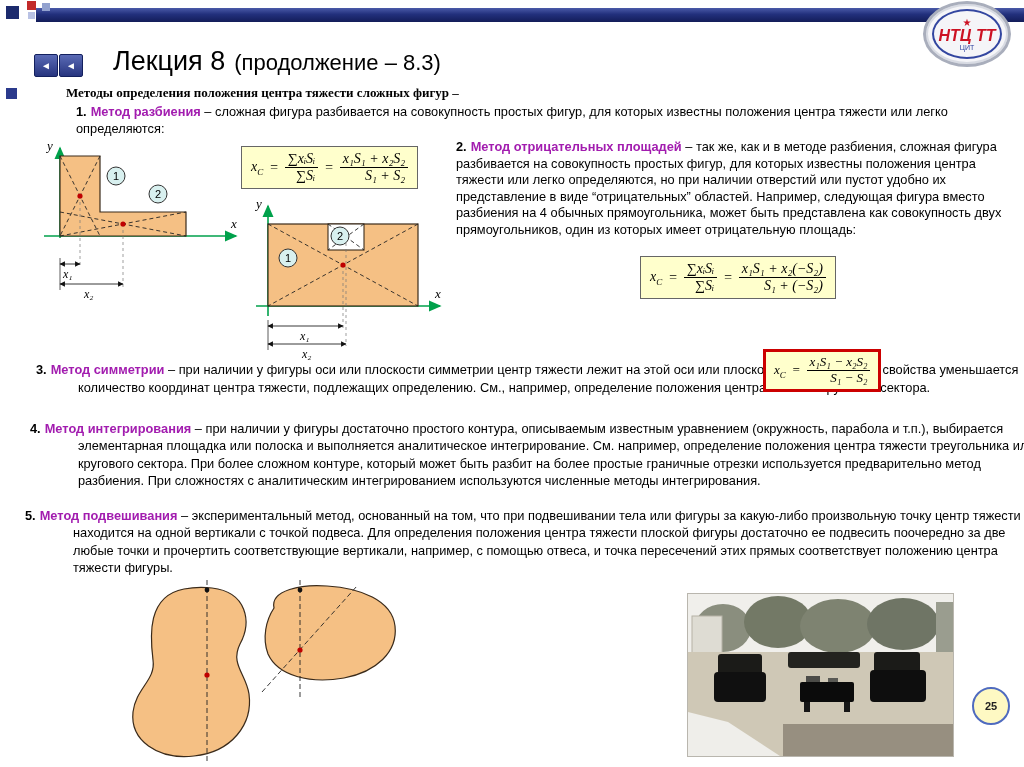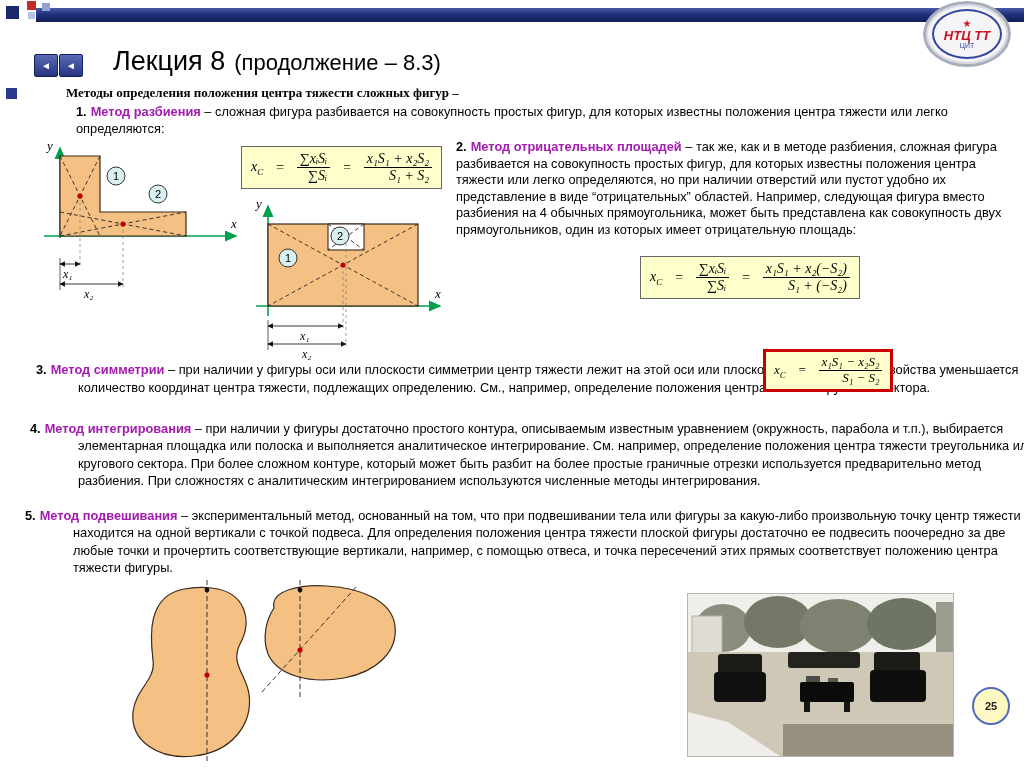--- a/index.html
+++ b/index.html
@@ -9,40 +9,40 @@
   .topbar{position:absolute;left:36px;right:0;top:8px;height:14px;
           background:linear-gradient(180deg,#4a5aa8 0%,#22307c 45%,#131d59 100%);}
   .sq{position:absolute;}
   
   .logo{position:absolute;left:923px;top:1px;width:82px;height:60px;border-radius:50%;
         background:#f5f5f8;border:3px solid #a9aebc;box-shadow:inset 0 0 0 2px #d8dbe3;
         display:flex;align-items:center;justify-content:center;z-index:10;}
   .logo-inner{width:66px;height:46px;border-radius:50%;border:2px solid #3346a0;
         display:flex;flex-direction:column;align-items:center;justify-content:center;line-height:1;}
   .logo-star{color:#cc1122;font-size:10px;}
-  .logo-text{color:#cc1122;font-weight:bold;font-style:italic;font-size:13px;}
+  .logo-text{color:#cc1122;font-weight:bold;font-style:italic;font-size:16px;}
   .logo-sub{color:#2b3f9e;font-size:7px;}
   
   .navbtn{position:absolute;top:54px;width:22px;height:21px;border-radius:2px;cursor:pointer;
           background:linear-gradient(180deg,#5a6ab5,#27357f);border:1px solid #13205e;
           color:#fff;font-size:10px;display:flex;align-items:center;justify-content:center;}
   .title{position:absolute;left:113px;top:44px;line-height:34px;color:#000;}
   .t1{font-size:27px;}
   .t2{font-size:22px;margin-left:9px;}
   .bullet{position:absolute;left:6px;top:88px;width:11px;height:11px;background:#2b3a8c;}
   
   .intro{position:absolute;left:66px;top:85px;font-size:13px;font-weight:bold;width:760px;font-family:Liberation Serif, serif;}
   .item{position:absolute;font-size:12.8px;line-height:17.2px;z-index:1;margin:0;}
   .mname{color:#a21caf;font-weight:bold;}
   .inum{font-weight:bold;margin-right:4px;}
   .hang42{padding-left:42px;text-indent:-42px;}
   .hang48{padding-left:48px;text-indent:-48px;}
   
   .formula-box{position:absolute;background:#ffffcc;border:1px solid #666;padding:4px 9px;
-        display:flex;align-items:center;gap:12px;z-index:3;
+        display:flex;align-items:center;gap:6px;z-index:3;
         font-family:"Liberation Serif","DejaVu Serif",serif;font-style:italic;font-size:14px;}
   .formula-box.red{border:3px solid #cc0000;z-index:5;font-size:13px;padding:3px 8px;}
   .frac{display:inline-flex;flex-direction:column;text-align:right;line-height:1.15;}
   .frac .fnum{border-bottom:1px solid #000;padding:0 3px;}
   .frac .fden{padding:0 3px;}
   .formula-box sub{font-size:9px;font-style:italic;}
   
   .fig{position:absolute;}
   .gaxis{stroke:#00a14b;stroke-width:1.6;fill:none;}
   .axlbl{font:italic 13px "Liberation Serif","DejaVu Serif",serif;fill:#000;}

